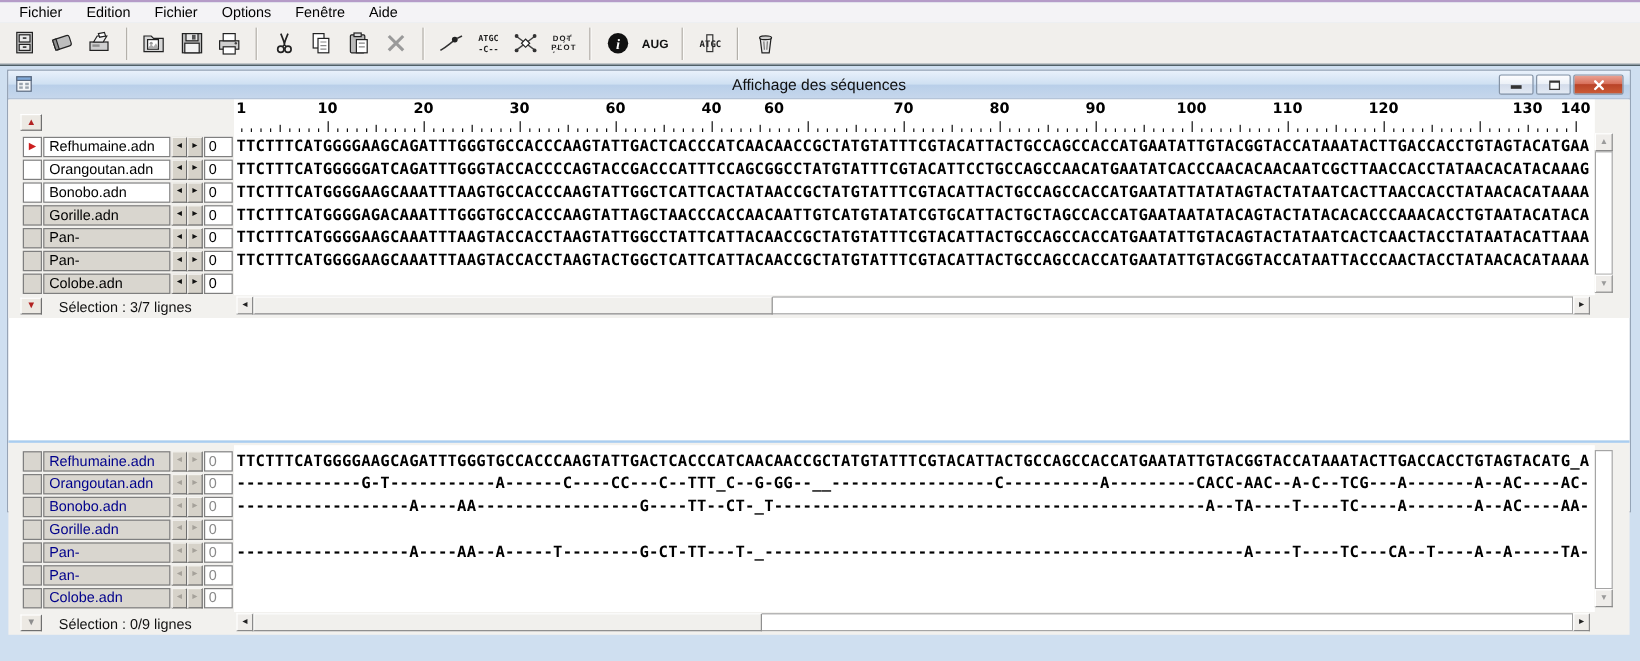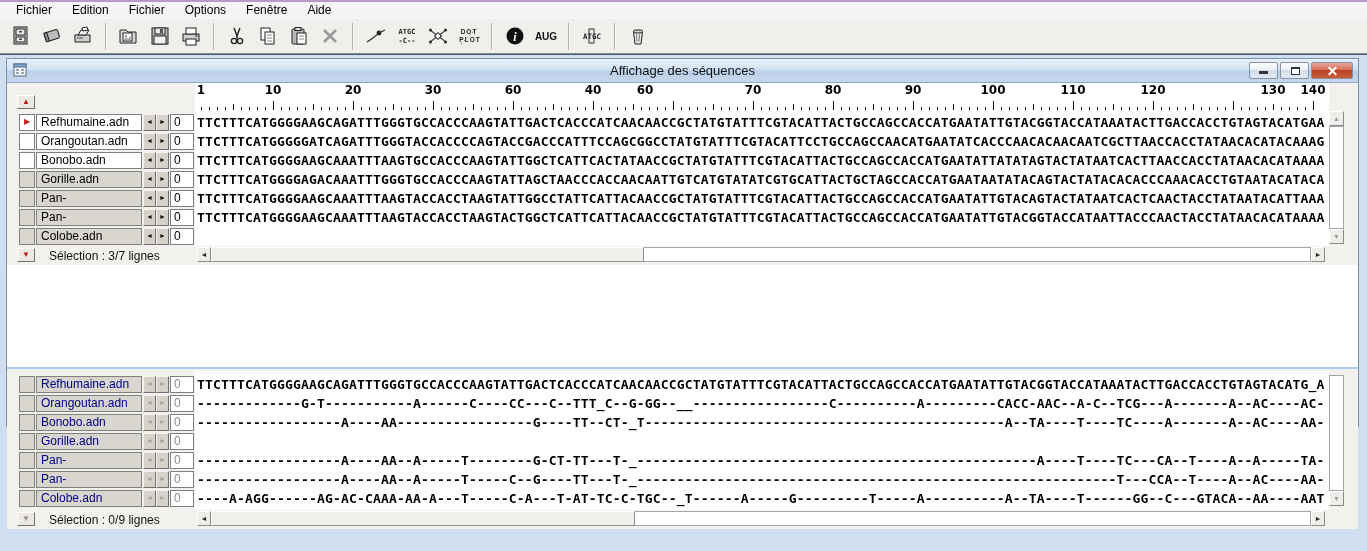--- a/index.html
+++ b/index.html
@@ -571,29 +571,27 @@
                 <div class="cell arr arr-r dim">►</div>
                 <div class="cell val-cell dim">0</div>
                 <div class="seq">------------------A----AA--A-----T--------G-CT-TT---T-_--------------------------------------------------A----T----TC---CA--T----A--A-----TA-</div>
               </div>
               <div class="seq-row" style="top: 101px;">
                 <div class="cell sel-cell"></div>
                 <div class="cell name-cell blue">Pan-AJ586557.adn</div>
                 <div class="cell arr arr-l dim">◄</div>
                 <div class="cell arr arr-r dim">►</div>
                 <div class="cell val-cell dim">0</div>
-                <div class="seq">------------------A----AA--A-----T-----C--G----TT---T-_------------------------------------------------------------T---CCA--T----A--AC----AA-</div>
               </div>
               <div class="seq-row" style="top: 120px;">
                 <div class="cell sel-cell"></div>
                 <div class="cell name-cell blue">Colobe.adn</div>
                 <div class="cell arr arr-l dim">◄</div>
                 <div class="cell arr arr-r dim">►</div>
                 <div class="cell val-cell dim">0</div>
-                <div class="seq">----A-AGG------AG-AC-CAAA-AA-A---T-----C-A---T-AT-TC-C-TGC--_T------A-----G---------T-----A----------A--TA----T------GG--C---GTACA--AA----AAT</div>
               </div>
             </div>
 
           <div>
             <div class="sb-track" style="left:204px;top:142px;width:1100px;height:15px;"></div>
             <div class="sb-thumb" style="left:204px;top:142px;width:424px;height:15px;"></div>
             <div class="sb-btn" style="left:190px;top:142px;">◄</div>
             <div class="sb-btn" style="left:1304px;top:142px;">►</div>
           </div>
           <div>

